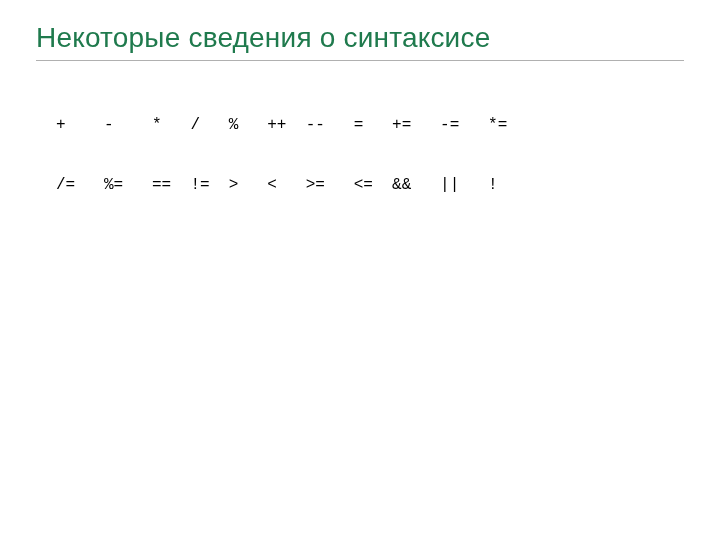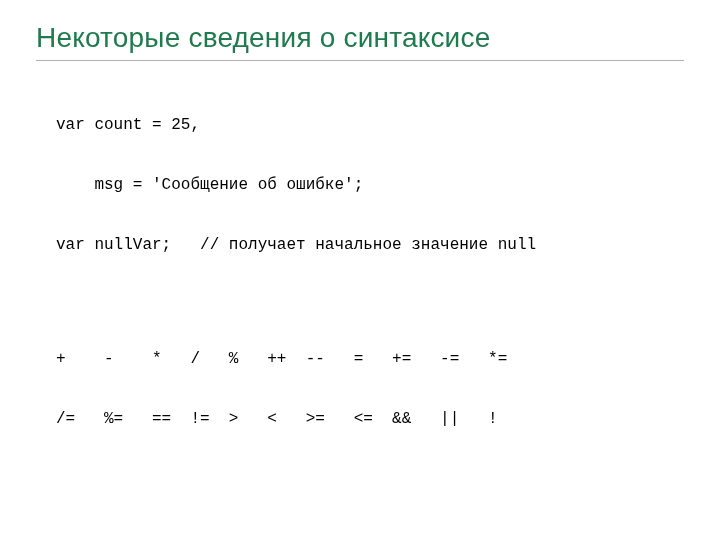--- a/index.html
+++ b/index.html
@@ -49,25 +49,20 @@
 </style>
 </head>
 <body>
 
 <div class="slide">
 
   <h1 class="title">Некоторые сведения о синтаксисе</h1>
   <hr class="rule">
 
 
-  <div class="code code-lines">
-    <div>var count = 25,</div>
-    <div>    msg = 'Сообщение об ошибке';</div>
-    <div>var nullVar;   // получает начальное значение null</div>
-  </div>
 
 
   <div class="code code-lines">
     <div>+    -    *   /   %   ++  --   =   +=   -=   *=</div>
     <div>/=   %=   ==  !=  &gt;   &lt;   &gt;=   &lt;=  &amp;&amp;   ||   !</div>
     <div></div>
     
   </div>
 
 </div>

